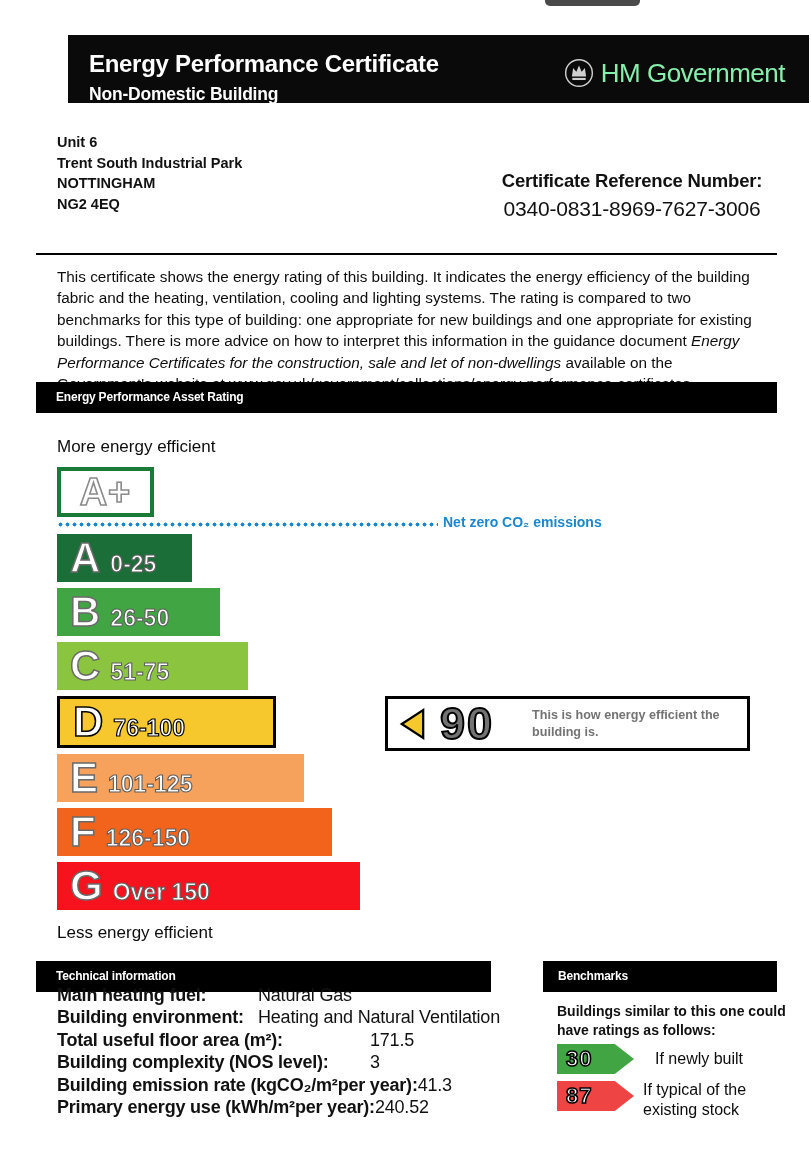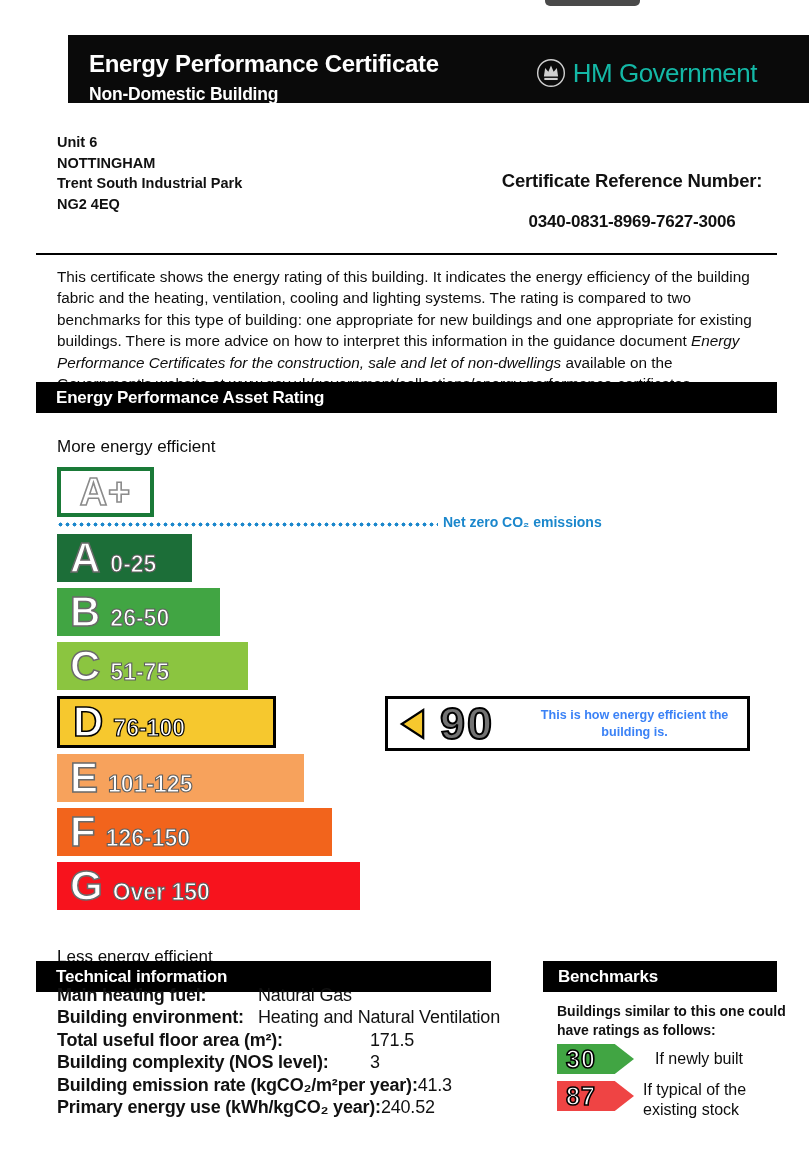--- a/index.html
+++ b/index.html
@@ -8,75 +8,75 @@
   .page { position:relative; width:811px; height:1152px; background:#fff; overflow:hidden; }
   .abs { position:absolute; }
 
   
   .top-artifact { left:545px; top:0; width:95px; height:6px; background:#4a4a4a; border-radius:0 0 5px 5px; }
 
   
   .header-bar { left:36px; top:35px; width:741px; height:68px; background:#0a0a0a; color:#fff;margin-left:32px; }
   .header-title { position:absolute; left:21px; top:15px; font-size:24px; font-weight:bold; letter-spacing:-0.3px; }
   .header-subtitle { position:absolute; left:21px; top:49px; font-size:17.5px; font-weight:bold; letter-spacing:-0.2px; }
-  .logo { position:absolute; right:52px; top:22px; display:flex; align-items:center; color:#14b8a6; }
+  .logo { position:absolute; right:24px; top:22px; display:flex; align-items:center; color:#86efac; }
   .logo-text { font-size:26px; letter-spacing:-0.5px; margin-left:6px; }
 
   
   .address { left:57px; top:132px; font-size:14.5px; font-weight:bold; line-height:20.5px; }
   .certref { left:488px; top:131px; width:288px; text-align:center; }
   .certref-label { font-size:18.5px; font-weight:bold; letter-spacing:-0.2px;margin-top:39px; }
-  .certref-value { font-size:17px; margin-top:20px; letter-spacing:-0.2px;font-weight:bold; }
+  .certref-value { font-size:21px; margin-top:5px; letter-spacing:-0.2px; }
 
   .rule { left:36px; top:253px; width:741px; height:2px; background:#000; }
 
   .intro { left:57px; top:266px; width:708px; font-size:15.3px; line-height:21.4px; color:#0d0d0d; }
   .intro i { font-style:italic; }
 
-  .section-bar { background:#000; color:#fff; font-weight:bold; font-size:17px; line-height:31px; height:31px; padding-left:20px; letter-spacing:-0.2px; }
+  .section-bar { background:#000; color:#fff; font-weight:bold; font-size:12px; line-height:31px; height:31px; padding-left:20px; letter-spacing:-0.2px; }
   .asset-bar { left:36px; top:382px; width:741px; }
   .tech-bar  { left:36px; top:961px; width:455px; }
   .bench-bar { left:543px; top:961px; width:234px; padding-left:15px; }
 
   .more-label, .less-label { left:57px; font-size:17px; color:#0d0d0d; }
   .more-label { top:437px; }
-  .less-label { top:947px; }
+  .less-label { top:923px; }
 
   
   .aplus-box { left:57px; top:467px; width:97px; height:50px; background:#fff; border:4px solid #1a7a38; display:flex; align-items:center; justify-content:center; }
   .aplus-text { font-size:38px; font-weight:bold; color:#fff; -webkit-text-stroke:1.6px #8b8b8b; letter-spacing:1px; }
 
   
   .netzero-line { left:57px; top:522px; width:381px; height:5px; background-repeat:repeat-x; background-position:0 50%; }
   .netzero-label { left:443px; top:514px; font-size:14px; font-weight:bold;text-align:right; }
 
   
   .band { position:absolute; left:57px; height:48px; display:flex; align-items:baseline; padding-left:13px; }
   .band-letter { font-size:42px; font-weight:bold; line-height:48px; color:#fff; -webkit-text-stroke:1.5px #6a6a6a; }
   .band-range { font-size:23px; font-weight:bold; margin-left:10px; color:#fff; -webkit-text-stroke:1.1px #5f5f5f; }
   .band.highlight { border:3px solid #000; height:52px; }
   .band.highlight .band-letter { line-height:45px; -webkit-text-stroke:1.6px #000; }
   .band.highlight .band-range { -webkit-text-stroke:1.2px #000; }
 
   
   .indicator { left:385px; top:696px; width:365px; height:55px; border:3px solid #000; background:#fff; display:flex; align-items:center; padding-left:10px; }
   .indicator-value { font-size:45px; font-weight:bold; margin-left:14px; -webkit-text-stroke:2px #000; letter-spacing:2px; }
-  .indicator-caption { margin-left:38px; width:205px; font-size:12.6px; font-weight:bold; line-height:17px; color:#3b82f6;text-align:center; }
+  .indicator-caption { margin-left:38px; width:205px; font-size:12.6px; font-weight:bold; line-height:17px; color:#737373; }
 
   
   .tech-rows { left:57px; top:984px; font-size:18px; line-height:22.4px; letter-spacing:-0.2px; }
   .tech-label { font-weight:bold; display:inline-block; }
   .tech-label.near { min-width:201px; }
   .tech-label.far { min-width:313px; }
 
   
   .bench-desc { left:557px; top:1002px; width:236px; font-size:14px; font-weight:bold; line-height:18.5px; }
   .bench-arrow { position:absolute; left:557px; width:77px; height:30px; display:flex; align-items:center; padding-left:9px;
                  clip-path:polygon(0 0, 75% 0, 100% 50%, 75% 100%, 0 100%); }
-  .bench-num { font-size:25px; font-weight:bold; color:#fff; -webkit-text-stroke:1.6px #000; letter-spacing:1px; }
+  .bench-num { font-size:22px; font-weight:bold; color:#fff; -webkit-text-stroke:1.6px #000; letter-spacing:1px; }
   .bench-item-label { position:absolute; left:643px; font-size:16px; line-height:19.5px; color:#0d0d0d; width:142px; }
 </style>
 </head>
 <body>
 
 <div class="page">
 
   <div class="abs top-artifact"></div>
 
   <div class="abs header-bar">
@@ -87,22 +87,22 @@
         <circle cx="18" cy="18" r="15" fill="none" stroke="#cfcfcf" stroke-width="1.6"></circle>
         <path d="M10 22 L11.4 12.5 L15 16.5 L18 9.5 L21 16.5 L24.6 12.5 L26 22 Z" fill="#cfcfcf"></path>
         <rect x="10.5" y="23.5" width="15" height="2.4" fill="#cfcfcf"></rect>
       </svg>
       <span class="logo-text">HM Government</span>
     </div>
   </div>
 
   <div class="abs address">
     <div>Unit 6</div>
+    <div>Trent South Industrial Park</div>
     <div>NOTTINGHAM</div>
-    <div>Trent South Industrial Park</div>
     <div>NG2 4EQ</div>
   </div>
 
   <div class="abs certref">
     <div class="certref-label">Certificate Reference Number:</div>
     <div class="certref-value">0340-0831-8969-7627-3006</div>
   </div>
 
   <div class="abs rule"></div>
 
@@ -160,21 +160,21 @@
 
   <div class="abs less-label">Less energy efficient</div>
 
   <div class="abs section-bar tech-bar">Technical information</div>
   <div class="abs tech-rows">
     <div><span class="tech-label near">Main heating fuel:</span><span>Natural Gas</span></div>
     <div><span class="tech-label near">Building environment:</span><span>Heating and Natural Ventilation</span></div>
     <div><span class="tech-label far">Total useful floor area (m²):</span><span>171.5</span></div>
     <div><span class="tech-label far">Building complexity (NOS level):</span><span>3</span></div>
     <div><span class="tech-label far">Building emission rate (kgCO₂/m²per year):</span><span>41.3</span></div>
-    <div><span class="tech-label far">Primary energy use (kWh/kgCO₂ year):</span><span>240.52</span></div>
+    <div><span class="tech-label far">Primary energy use (kWh/m²per year):</span><span>240.52</span></div>
   </div>
 
   <div class="abs section-bar bench-bar">Benchmarks</div>
   <div class="abs bench-desc">Buildings similar to this one could have ratings as follows:</div>
 
   <div class="abs bench-arrow" style="top: 1044px; background: rgb(65, 165, 67);">
     <span class="bench-num">30</span>
   </div>
   <div class="abs bench-item-label" style="top:1049px;margin-left:12px;">If newly built</div>
 

